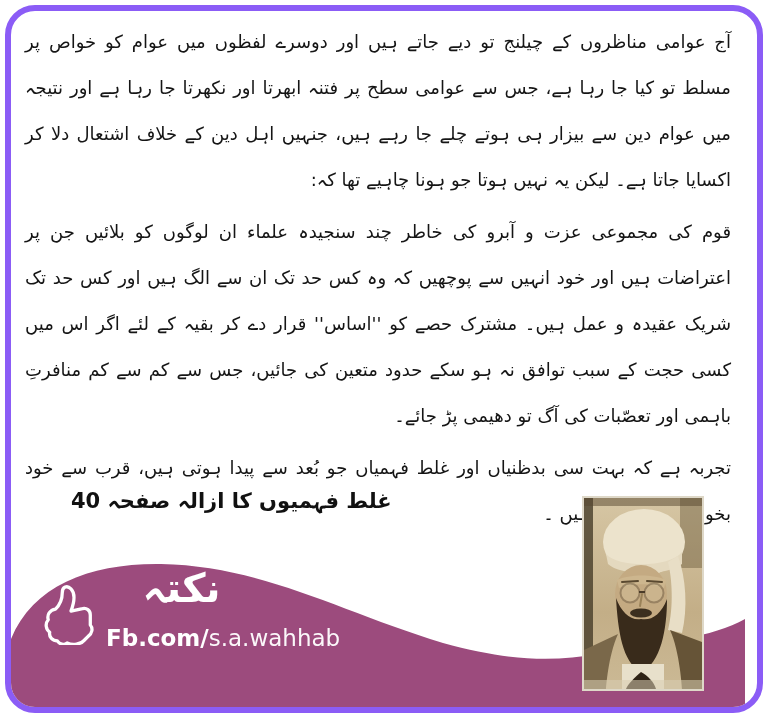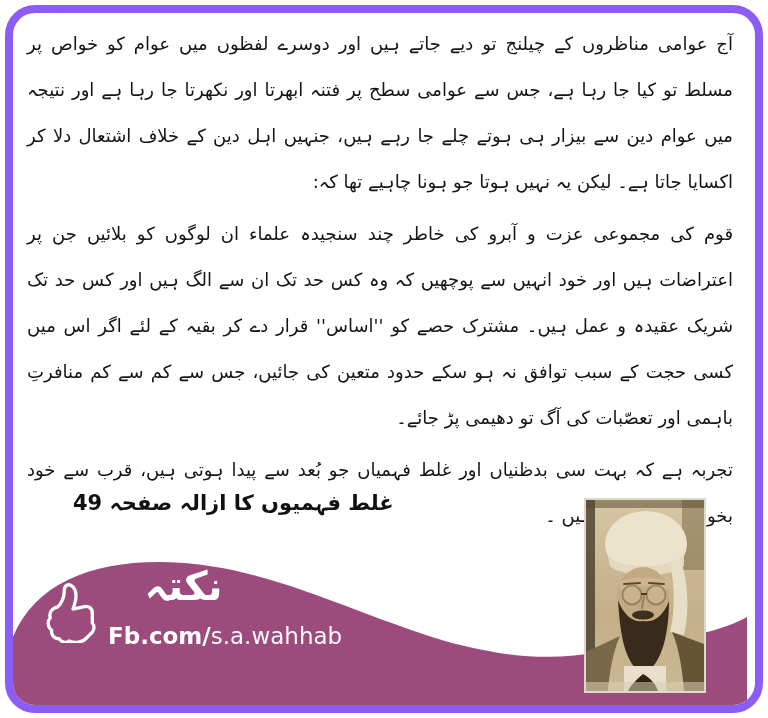--- a/index.html
+++ b/index.html
@@ -7,21 +7,21 @@
     width:768px;height:718px;
     background:#ffffff;
     font-family:"DejaVu Sans", sans-serif;
     overflow:hidden;
     position:relative;
   }
   .frame{position:absolute;left:0;top:0;width:768px;height:718px;background:#ffffff;}
   .card{
     position:absolute;left:5px;top:5px;width:758px;height:708px;
     box-sizing:border-box;
-    border:8px solid #8b5cf6;
+    border:6px solid #8b5cf6;
     border-radius:30px;
     background:#ffffff;
     overflow:hidden;
   }
   
   .text-block{
     position:absolute;top:8px;left:14px;width:706px;
     direction:rtl;
     color:#151515;
     font-size:18px;
@@ -72,21 +72,21 @@
 
 <div class="frame">
   <div class="card">
 
     <div class="text-block" dir="rtl">
       <p>آج عوامی مناظروں کے چیلنج تو دیے جاتے ہیں اور دوسرے لفظوں میں عوام کو خواص پر مسلط تو کیا جا رہا ہے، جس سے عوامی سطح پر فتنہ ابھرتا اور نکھرتا جا رہا ہے اور نتیجہ میں عوام دین سے بیزار ہی ہوتے چلے جا رہے ہیں، جنہیں اہل دین کے خلاف اشتعال دلا کر اکسایا جاتا ہے۔ لیکن یہ نہیں ہوتا جو ہونا چاہیے تھا کہ:</p>
       <p>قوم کی مجموعی عزت و آبرو کی خاطر چند سنجیدہ علماء ان لوگوں کو بلائیں جن پر اعتراضات ہیں اور خود انہیں سے پوچھیں کہ وہ کس حد تک ان سے الگ ہیں اور کس حد تک شریک عقیدہ و عمل ہیں۔ مشترک حصے کو ''اساس'' قرار دے کر بقیہ کے لئے اگر اس میں کسی حجت کے سبب توافق نہ ہو سکے حدود متعین کی جائیں، جس سے کم سے کم منافرتِ باہمی اور تعصّبات کی آگ تو دھیمی پڑ جائے۔</p>
       <p>تجربہ ہے کہ بہت سی بدظنیاں اور غلط فہمیاں جو بُعد سے پیدا ہوتی ہیں، قرب سے خود بخود ختم ہو جاتی ہیں ۔</p>
     </div>
 
-    <div class="citation" dir="rtl">غلط فہمیوں کا ازالہ صفحہ 49</div>
+    <div class="citation" dir="rtl">غلط فہمیوں کا ازالہ صفحہ 40</div>
 
     <svg class="wave" viewBox="0 0 734 150" preserveAspectRatio="none" aria-hidden="true">
       <path d="M0,82 C 22,28 80,6 150,7 C 252,9 330,55 432,86 C 497,104 542,105 587,97 C 650,86 702,80 734,62 L734,150 L0,150 Z" fill="#9c4b7d"></path>
     </svg>
 
     <div class="logo-group">
       <svg class="thumb-icon" viewBox="0 0 60 68" fill="none" aria-hidden="true">
         <path d="M15,31 C 9,32 6,37 7.5,42 C 4,46 5,52 9,55 C 8,60 12,64 17,64 C 19,67.5 24,68.5 27,66 C 33,69 41,67.5 45,63 L 49,59 C 53,56 54,51 51,47.5 L 51,37 C 51,32 47,29.5 43,30.5 L 31,33 C 34,25 36,15 31,10 C 27,6 22,8 22,14 C 22,22 18,28 15,31 Z" stroke="#ffffff" stroke-width="3.4" stroke-linejoin="round" stroke-linecap="round"></path>
       </svg>
       <div class="logo-text" dir="rtl">نکتہ</div>

